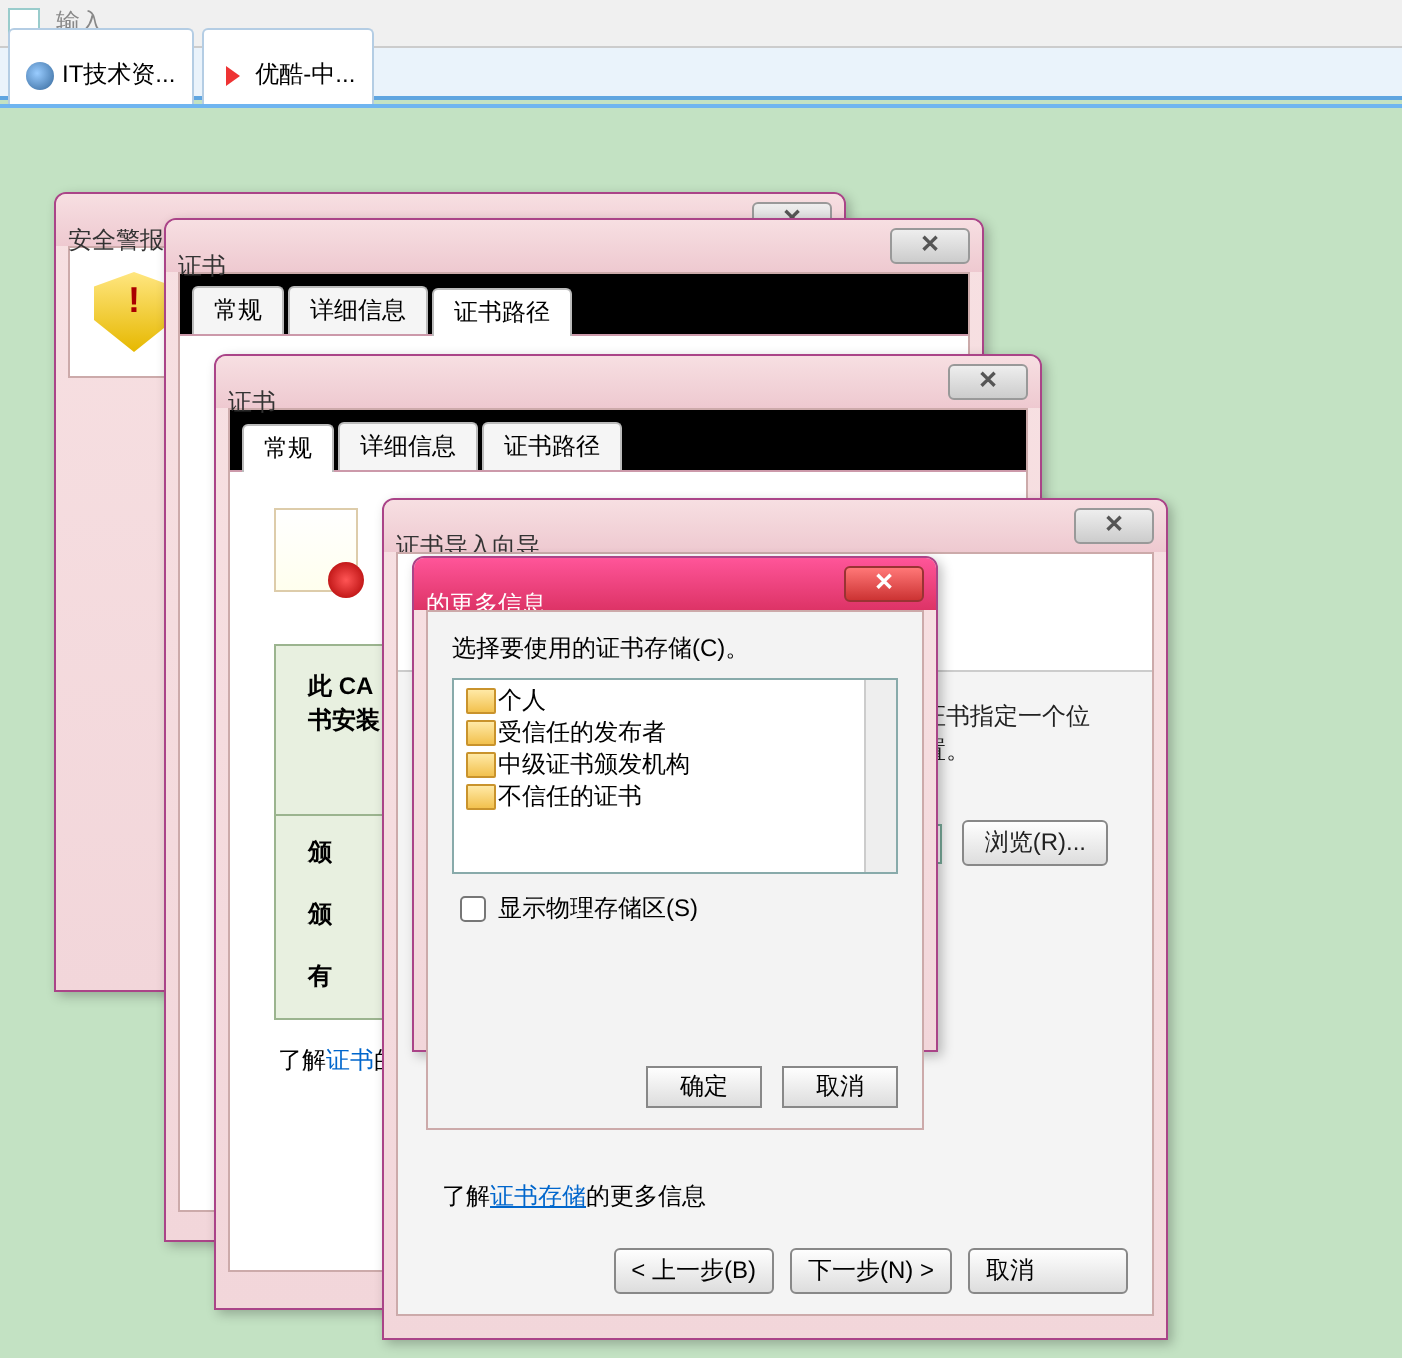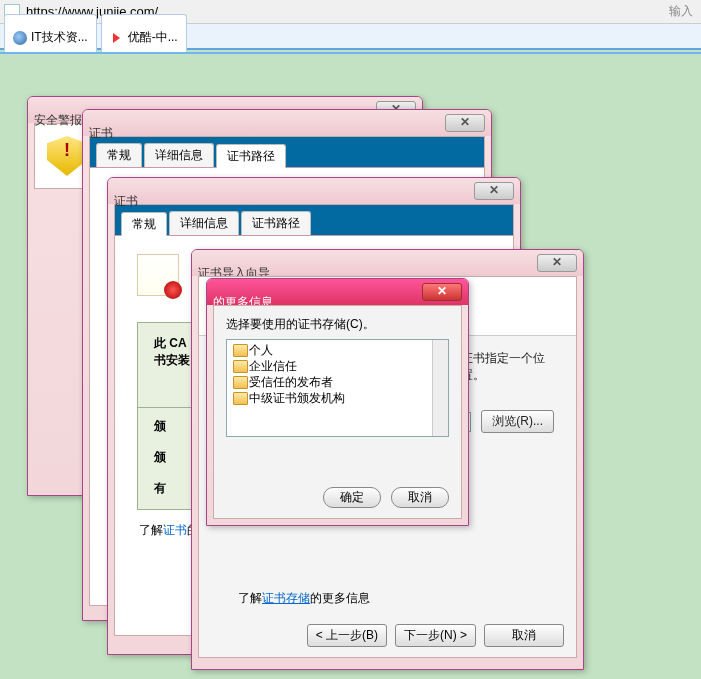--- a/index.html
+++ b/index.html
@@ -17,21 +17,21 @@
   
   .page-area { position:absolute; top:52px; left:0; right:0; bottom:0; background:#c3e2c3; border-top:2px solid #6fb5f0; }
 
   .win { position:absolute; background:linear-gradient(#f7e0e2,#f2d6da); border:1px solid #a48; border-radius:6px 6px 0 0; box-shadow:2px 2px 6px rgba(0,0,0,.25); }
   .titlebar { height:26px; display:flex; align-items:center; justify-content:space-between; padding:0 6px; background:linear-gradient(#f7dfe2,#eec9d0); border-radius:5px 5px 0 0; }
   .titlebar .title { font-weight:normal; color:#333;margin-top:20px; }
   .closebtn { width:40px; height:18px; background:linear-gradient(#f5b,#c36); border:1px solid #958; border-radius:3px; color:#fff; text-align:center; line-height:14px; font-weight:bold; cursor:pointer; }
   .closebtn.grey { background:linear-gradient(#eee,#ccc); color:#555; border-color:#999; }
   .client { background:#fff; border:1px solid #caa; margin:0 6px 6px 6px; }
 
-  .tabs-row { display:flex; align-items:flex-end; padding:6px 6px 0 6px; background:#0369a1; border-bottom:1px solid #c9a; }
+  .tabs-row { display:flex; align-items:flex-end; padding:6px 6px 0 6px; background:#000000; border-bottom:1px solid #c9a; }
   .tabw { padding:3px 10px; border:1px solid #bbb; border-bottom:none; background:#f5f5f5; margin-right:2px; border-radius:3px 3px 0 0; cursor:pointer; }
   .tabw.active { background:#fff; position:relative; top:1px; }
 
   
   .win1 { left:27px; top:96px; width:396px; height:400px; }
   .win1 .body { padding:12px; display:flex; }
   .shield { width:40px; height:40px; margin-right:10px; background:linear-gradient(#ffe680,#e6b800); clip-path: polygon(50% 0,100% 18%,100% 60%,50% 100%,0 60%,0 18%); position:relative; }
   .shield::after { content:"!"; position:absolute; left:0; right:0; top:4px; text-align:center; color:#a00; font-weight:bold; font-size:18px; }
 
   
@@ -51,48 +51,47 @@
   .win4 { left:191px; top:249px; width:393px; height:421px; }
   .win4 .client { background:#f4f4f4; height:382px; position:relative; }
   .wiz-head { background:#fff; border-bottom:1px solid #ccc; padding:10px 16px; }
   .wiz-head .h1 { font-weight:bold; }
   .wiz-head .h2 { margin:4px 0 0 14px; }
   .wiz-body { padding:14px 22px; color:#222; }
   .store-path { display:flex; align-items:center; margin:26px 0; }
   .store-path .box { flex:1; border:1px solid #7a9; height:20px; background:#fff; margin-right:10px; }
   .browse-btn { padding:2px 10px; border:1px solid #888; background:linear-gradient(#fefefe,#ddd); border-radius:3px; cursor:pointer; }
   .wiz-foot { position:absolute; bottom:10px; right:12px; display:flex; gap:8px; }
-  .btn { padding:2px 8px; border:1px solid #888; background:linear-gradient(#fefefe,#ddd); border-radius:3px; cursor:pointer; min-width:80px; text-align:center; }
-  .learn2 { position:absolute; bottom:50px; left:39px; }
+  .btn { padding:2px 8px; border:1px solid #888; background:linear-gradient(#fefefe,#ddd); border-radius:3px; cursor:pointer; min-width:80px; text-align:left; }
+  .learn2 { position:absolute; bottom:50px; left:22px; }
   .learn2 a { color:#06c; text-decoration:underline; }
 
   
   .win5 { left:206px; top:278px; width:263px; height:248px; z-index:10; }
   .win5 .titlebar { background:linear-gradient(#f59,#d36); color:#fff; }
   .win5 .titlebar .title { color:#fff; }
   .win5 .closebtn { background:linear-gradient(#f77,#c33); border-color:#933; }
-  .win5 .client { background:#f3f3f3; height:214px; padding:10px 12px; position:relative; }
+  .win5 .client { background:#f3f3f3; height:260px; padding:10px 12px; position:relative; }
   .tree { background:#fff; border:1px solid #8aa; height:98px; overflow:auto; margin:6px 0 8px 0; padding:2px 0; position:relative; }
   .tree-scroll { position:absolute; right:0; top:0; bottom:0; width:16px; background:#eee; border-left:1px solid #ccc; }
   .tree-item { display:flex; align-items:center; padding:0 4px 0 22px; height:16px; cursor:pointer; position:relative; }
   .tree-item::before { content:""; position:absolute; left:6px; top:2px; width:13px; height:11px; background:linear-gradient(#ffe9a6,#f2c14e); border:1px solid #c9932c; border-radius:1px; }
   .tree-item.sel span { background:#3399ff; color:#fff; padding:0 2px; }
   .chk-row { display:flex; align-items:center; margin:2px 0 10px 0; }
   .chk-row input { margin-right:6px; }
   .dlg-btns { position:absolute; bottom:10px; right:12px; display:flex; gap:10px; }
-  .btn-s { padding:1px 16px; border:1px solid #888; background:linear-gradient(#fefefe,#ddd); border-radius:10px; cursor:pointer; }
+  .btn-s { padding:1px 16px; border:1px solid #888; background:linear-gradient(#fefefe,#ddd); border-radius:0; cursor:pointer; }
 
   hr.thin { border:none; border-top:1px solid #9bb48f; margin:10px -16px; }
 </style>
 </head>
 <body>
 
 <div class="addr-bar">
   <div class="page-icon"></div>
-  <input type="text" value="https://www.junjie.com/" style="">
   <div class="right-hint">输入</div>
 </div>
 
 <div class="tab-bar">
   <div class="tab">
     <div class="fav fav-globe"></div>
     <span>IT技术资...</span>
   </div>
   <div class="tab">
     <div class="fav fav-youku"></div>
@@ -192,28 +191,32 @@
     <span class="title">的更多信息</span>
     <div class="closebtn">✕</div>
   </div>
   <div class="client">
     <div>选择要使用的证书存储(C)。</div>
     <div class="tree">
       <div class="tree-item">
           <span>个人</span>
         </div>
       <div class="tree-item">
-          <span>企业信任</span>
-        </div>
-      <div class="tree-item">
           <span>受信任的发布者</span>
         </div>
       <div class="tree-item">
           <span>中级证书颁发机构</span>
         </div>
+      <div class="tree-item">
+          <span>不信任的证书</span>
+        </div>
       <div class="tree-scroll"></div>
     </div>
+    <label class="chk-row">
+      <input type="checkbox" style="">
+      <span>显示物理存储区(S)</span>
+    </label>
     <div class="dlg-btns">
       <div class="btn-s">确定</div>
       <div class="btn-s">取消</div>
     </div>
   </div>
 </div>
 
 </body></html>

